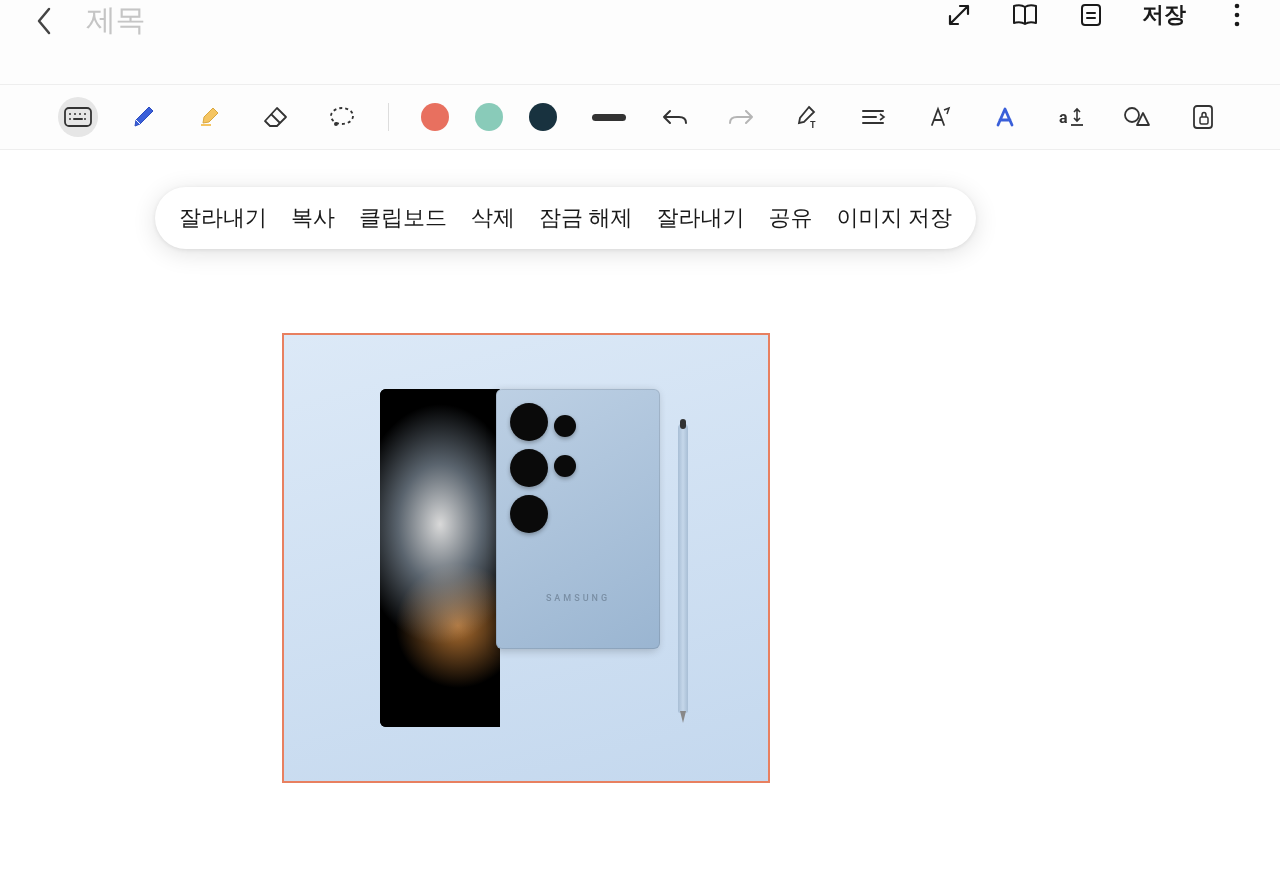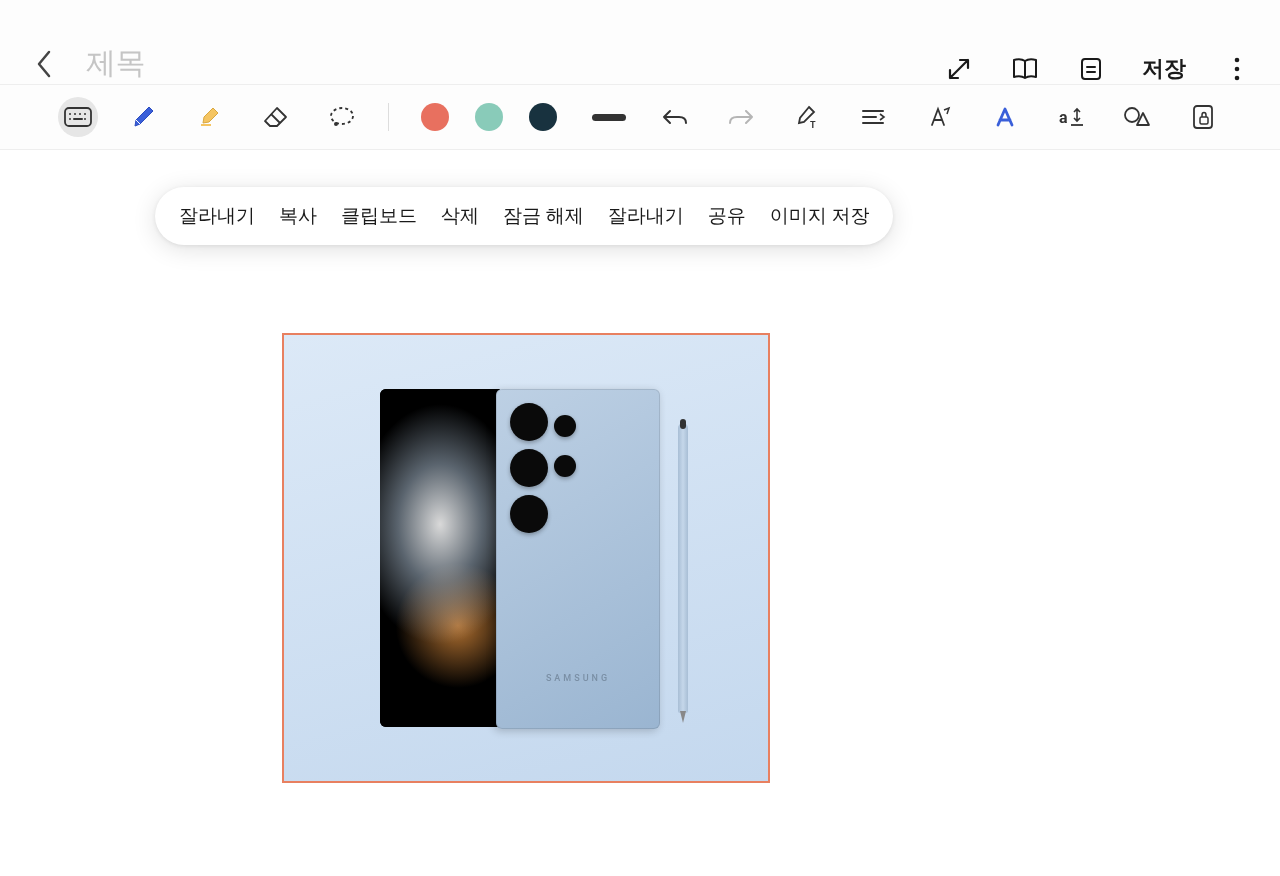--- a/index.html
+++ b/index.html
@@ -7,21 +7,21 @@
     font-family: -apple-system, BlinkMacSystemFont, "Segoe UI", Roboto, sans-serif;
     background: #fdfdfd;
     width: 1280px;
     height: 876px;
     overflow: hidden;
   }
   
   
   .header {
     display: flex;
-    align-items: flex-end;
+    align-items: flex-start;
     justify-content: space-between;
     height: 84px;
     padding: 0 28px;
   }
   .header-left {
     display: flex;
     align-items: center;
     gap: 26px;
   }
   .back-btn {
@@ -115,21 +115,21 @@
     left: 155px;
     display: flex;
     align-items: center;
     background: #fff;
     border-radius: 32px;
     box-shadow: 0 4px 24px rgba(0,0,0,0.12), 0 1px 4px rgba(0,0,0,0.08);
     padding: 16px 24px;
     gap: 24px;
   }
   .ctx-item {
-    font-size: 19px;
+    font-size: 22px;
     font-weight: 500;
     color: #1a1a1a;
     cursor: pointer;
     white-space: nowrap;
   }
   
   
   .sel-wrap {
     position: absolute;
     top: 183px;
@@ -164,21 +164,21 @@
     background:
       radial-gradient(ellipse 140px 200px at 50% 40%, rgba(255,255,255,0.85) 0%, rgba(180,200,220,0.5) 30%, transparent 60%),
       radial-gradient(circle at 65% 70%, rgba(220,140,60,0.8) 0%, transparent 25%),
       #000;
   }
   .phone-back {
     position: absolute;
     left: 212px;
     top: 54px;
     width: 164px;
-    height: 340px;
+    height: 260px;
     background: linear-gradient(150deg, #bdd0e4 0%, #9ab5d1 100%);
     border-radius: 6px;
     box-shadow: inset 0 0 0 1px rgba(0,0,0,0.1), -2px 2px 8px rgba(0,0,0,0.2);
   }
   .camera {
     position: absolute;
     background: #0a0a0a;
     border-radius: 50%;
     box-shadow: 0 2px 4px rgba(0,0,0,0.3);
   }

